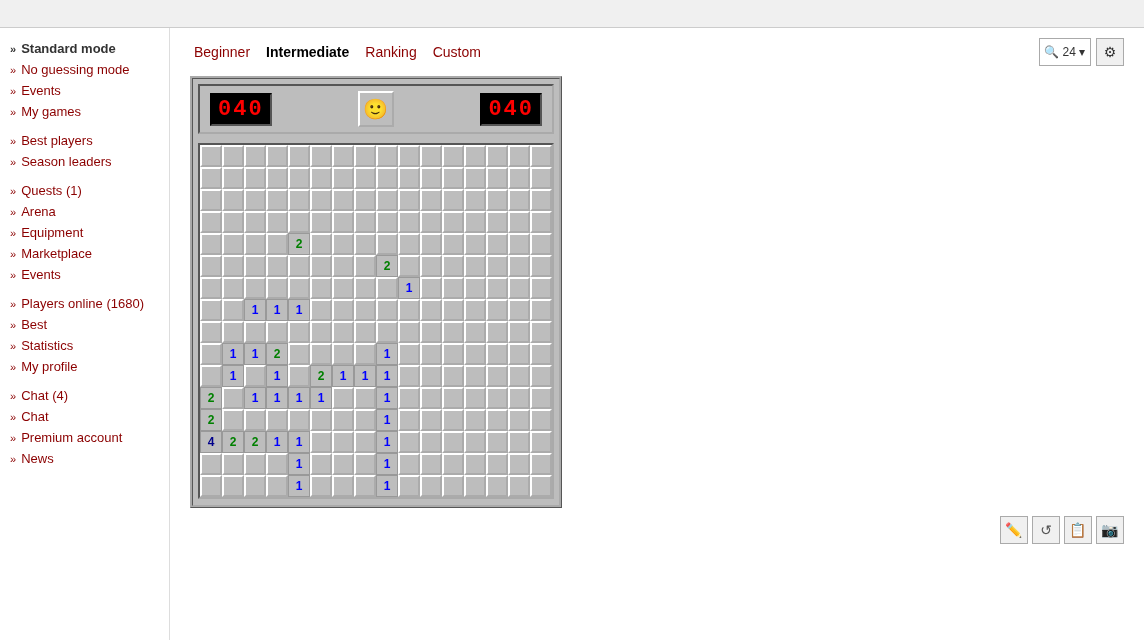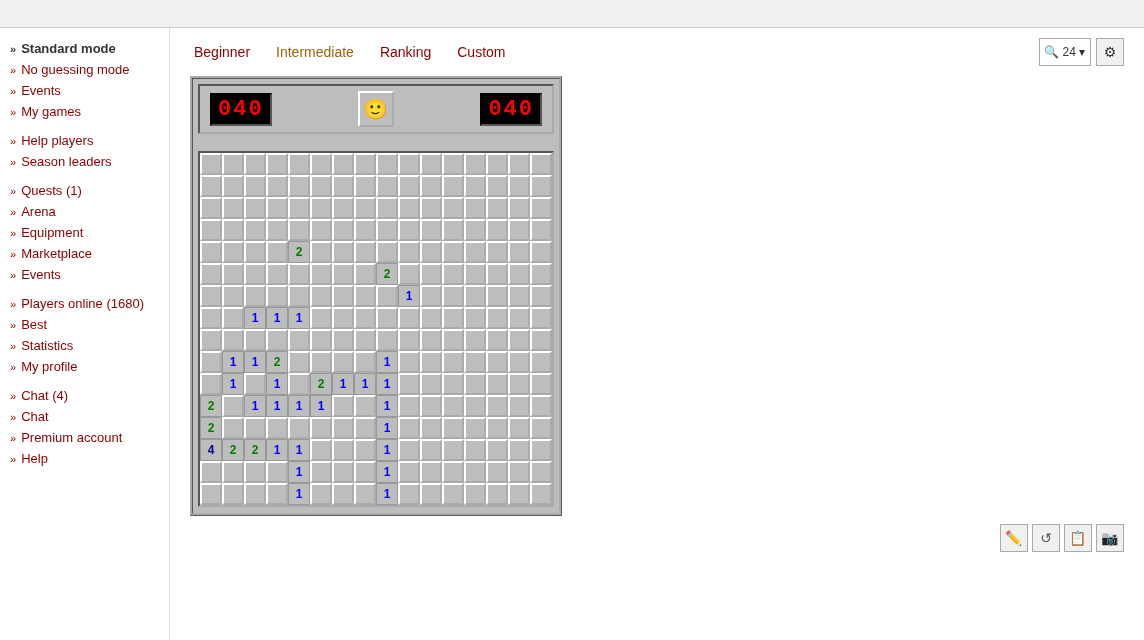--- a/index.html
+++ b/index.html
@@ -14,32 +14,32 @@
     .sidebar-item { display: flex; align-items: center; padding: 3px 10px; cursor: pointer; color: #8b0000; font-size: 13px; }
     .sidebar-item .bullet { color: #8b0000; margin-right: 5px; font-size: 11px; }
     .sidebar-item.bold { font-weight: bold; color: #333; }
     .sidebar-item.bold .bullet { color: #333; }
     .sidebar-divider { height: 8px; }
 
     
     .main-content { flex: 1; padding: 10px 20px; background: #fff; }
 
     
-    .tab-bar { display: flex; align-items: center; margin-bottom: 10px; gap: 18px; }
+    .tab-bar { display: flex; align-items: center; margin-bottom: 10px; gap: 8px; }
     .tab { font-size: 14px; color: #8b0000; cursor: pointer; padding: 2px 4px; }
-    .tab.active { font-weight: normal; color: #a16207; text-decoration: none; cursor: default; }
+    .tab.active { font-weight: bold; color: #000000; text-decoration: none; cursor: default; }
     .tab-spacer { flex: 1; }
     .tab-controls { display: flex; align-items: center; gap: 5px; }
     .zoom-select { display: flex; align-items: center; border: 1px solid #aaa; background: #fff; padding: 2px 5px; font-size: 13px; cursor: pointer; height: 28px; gap: 3px; }
     .zoom-select span { font-size: 12px; }
     .settings-btn { width: 28px; height: 28px; border: 1px solid #aaa; background: #f0f0f0; display: flex; align-items: center; justify-content: center; cursor: pointer; font-size: 14px; }
 
     
     .board-container { display: inline-block; border: 3px ridge #aaa; background: #bdbdbd; padding: 5px; }
-    .board-header { background: #bdbdbd; display: flex; align-items: center; justify-content: space-between; padding: 5px 10px; margin-bottom: 17px; border: 2px inset #aaa; }
+    .board-header { background: #bdbdbd; display: flex; align-items: center; justify-content: space-between; padding: 5px 10px; margin-bottom: 9px; border: 2px inset #aaa; }
     .lcd-display { background: #000; color: #f00; font-family: 'Courier New', monospace; font-size: 22px; font-weight: bold; padding: 2px 6px; letter-spacing: 2px; min-width: 55px; text-align: center; border: 2px inset #555; }
     .smiley-btn { width: 36px; height: 36px; background: #bdbdbd; border: 2px outset #fff; display: flex; align-items: center; justify-content: center; cursor: pointer; font-size: 20px; }
 
     
     .grid { border: 2px inset #aaa; display: inline-block; background: #bdbdbd; }
     .grid-row { display: flex; }
     .cell { width: 22px; height: 22px; background: #bdbdbd; border: 2px outset #fff; display: flex; align-items: center; justify-content: center; font-size: 12px; font-weight: bold; cursor: default; flex-shrink: 0; }
     .cell.revealed { border: 1px solid #999; background: #bdbdbd; }
     .cell.n1 { color: blue; }
     .cell.n2 { color: green; }
@@ -69,21 +69,21 @@
         <span class="bullet">»</span>
         <span>Events</span>
       </div>
       <div class="sidebar-item">
         <span class="bullet">»</span>
         <span>My games</span>
       </div>
       <div class="sidebar-divider"></div>
       <div class="sidebar-item">
         <span class="bullet">»</span>
-        <span>Help players</span>
+        <span>Best players</span>
       </div>
       <div class="sidebar-item">
         <span class="bullet">»</span>
         <span>Season leaders</span>
       </div>
       <div class="sidebar-divider"></div>
       <div class="sidebar-item">
         <span class="bullet">»</span>
         <span>Quests (1)</span>
       </div>
@@ -128,21 +128,21 @@
       <div class="sidebar-item">
         <span class="bullet">»</span>
         <span>Chat</span>
       </div>
       <div class="sidebar-item">
         <span class="bullet">»</span>
         <span>Premium account</span>
       </div>
       <div class="sidebar-item">
         <span class="bullet">»</span>
-        <span>Help</span>
+        <span>News</span>
       </div>
     </div>
 
   <div class="main-content">
     
     <div class="tab-bar" id="tab-bar-container">
       <div class="tab">Beginner</div>
         <div class="tab active">Intermediate</div>
         <div class="tab">Ranking</div>
         <div class="tab">Custom</div>

